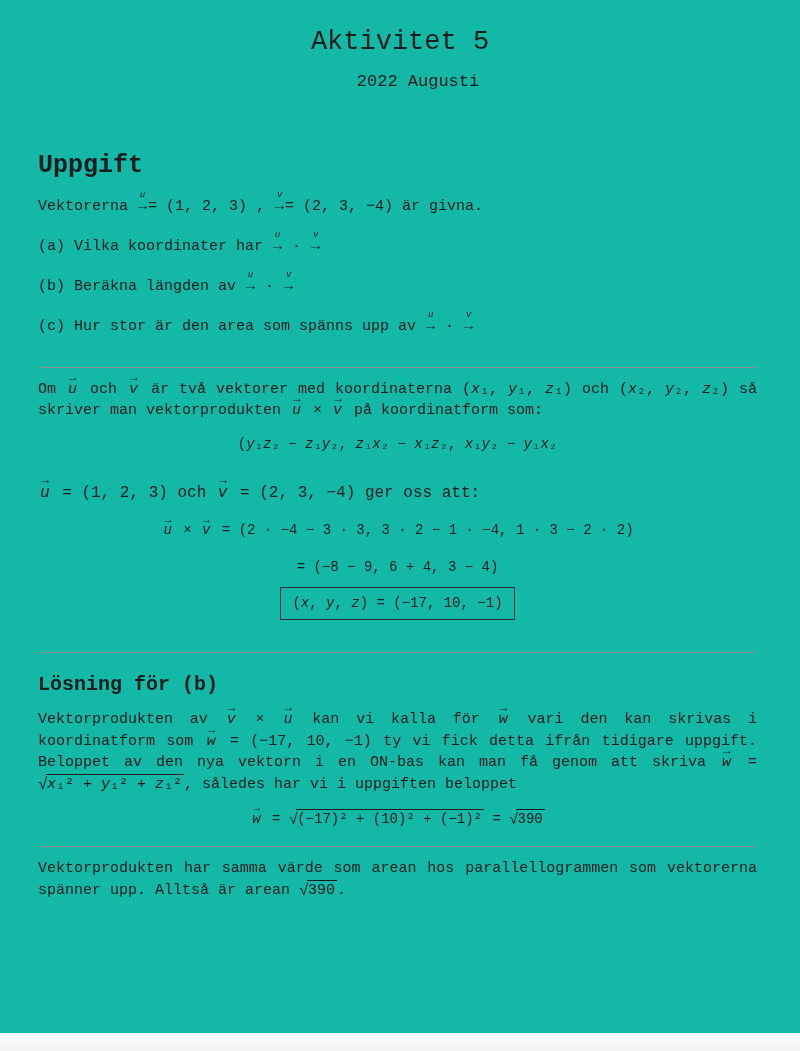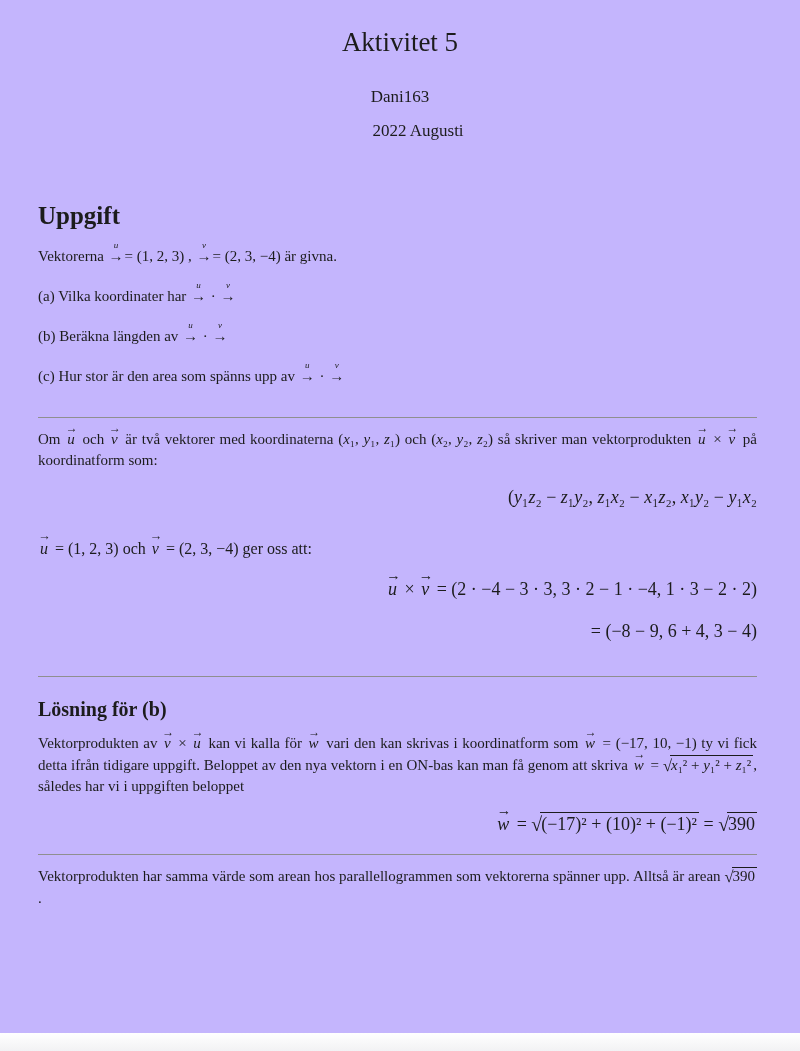--- a/index.html
+++ b/index.html
@@ -1,37 +1,37 @@
 <!DOCTYPE html>
 <html><head>
 <meta charset="utf-8">
 <style>
   html,body{margin:0;padding:0;background:#ffffff;}
   .page{
     position:relative;
     width:800px;height:1051px;
-    background:#c4b5fd;
+    background:#14b8a6;
     color:#1c1c1c;
-    font-family:Liberation Serif, serif;
+    font-family:Liberation Mono, monospace;
     overflow:hidden;
   }
   .titleblock{padding-top:26px;text-align:center;}
   .doc-title{font-size:27px;font-weight:400;margin:0;line-height:1.2;}
   .doc-author{margin-top:29px;font-size:17px;}
   .doc-date{margin-top:14px;font-size:17px;margin-left:36px;}
   .content{padding:0 43px 0 38px;}
   h2.sec{font-size:25px;font-weight:700;margin:60px 0 0 0;line-height:1.22;}
   h3.sec{font-size:20px;font-weight:700;margin:19px 0 0 0;line-height:1.3;}
   .intro{margin:14px 0 18px 0;font-size:15px;line-height:21px;}
   .item{margin:19px 0 0 0;font-size:15px;line-height:21px;}
   .para{margin:11px 0 0 0;font-size:15px;line-height:21.5px;text-align:justify;}
   .rule{border:none;border-top:1.6px solid #8f8f8f;margin:30px 0 0 0;}
   .rule.r2{margin-top:32px;}
   .rule.r3{margin-top:17px;}
-  .eq{font-size:18px;text-align:right;margin:13px 0 0 0;line-height:1.4;}
+  .eq{font-size:14px;text-align:center;margin:13px 0 0 0;line-height:1.4;}
   .eq.step{margin-top:17px;}
   .eq.boxline{margin-top:9px;}
   .eq.mag{margin-top:14px;}
   .given{margin:28px 0 0 0;font-size:16px;line-height:22px;}
   .answer-box{display:inline-block;border:1.3px solid #2c2c2c;padding:6px 11px;}
   
   .it{font-style:italic;}
   .vec{position:relative;display:inline-block;font-style:italic;margin:0 2px 0 1px;padding:0 1px;}
   .vec .ar{position:absolute;left:50%;top:-0.60em;transform:translateX(-44%);font-size:0.8em;font-style:normal;line-height:1;}
   .ovs{position:relative;display:inline-block;margin:0 1px;}
@@ -42,38 +42,40 @@
   .sqrt .radicand{display:inline-block;border-top:1.2px solid currentColor;padding:0.04em 2px 0 1px;margin-left:-2px;line-height:1.15;}
   .page-bottom-shade{position:absolute;left:0;right:0;bottom:0;height:18px;
     background:linear-gradient(#ffffff,#f2f2f4);}
 </style>
 </head>
 <body>
 
 <div class="page">
   <div class="titleblock">
     <h1 class="doc-title">Aktivitet 5</h1>
-    <div class="doc-author">Dani163</div>
     <div class="doc-date">2022 Augusti</div>
   </div>
 
   <div class="content">
     <h2 class="sec">Uppgift</h2>
     <p class="intro">Vektorerna <span class="ovs"><span class="lt">u</span><span class="ar">→</span></span>= (1, 2, 3) , <span class="ovs"><span class="lt">v</span><span class="ar">→</span></span>= (2, 3, −4) är givna.</p>
     <p class="item">(a) Vilka koordinater har <span class="ovs"><span class="lt">u</span><span class="ar">→</span></span> · <span class="ovs"><span class="lt">v</span><span class="ar">→</span></span></p>
     <p class="item">(b) Beräkna längden av <span class="ovs"><span class="lt">u</span><span class="ar">→</span></span> · <span class="ovs"><span class="lt">v</span><span class="ar">→</span></span></p>
     <p class="item">(c) Hur stor är den area som spänns upp av <span class="ovs"><span class="lt">u</span><span class="ar">→</span></span> · <span class="ovs"><span class="lt">v</span><span class="ar">→</span></span></p>
 
     <hr class="rule">
 
     <p class="para">Om <span class="vec"><span class="ar">→</span><span class="lt">u</span></span> och <span class="vec"><span class="ar">→</span><span class="lt">v</span></span> är två vektorer med koordinaterna (<span class="it">x</span>₁, <span class="it">y</span>₁, <span class="it">z</span>₁) och (<span class="it">x</span>₂, <span class="it">y</span>₂, <span class="it">z</span>₂) så skriver man vektorprodukten <span class="vec"><span class="ar">→</span><span class="lt">u</span></span> × <span class="vec"><span class="ar">→</span><span class="lt">v</span></span> på koordinatform som:</p>
     <div class="eq">(<span class="it">y</span>₁<span class="it">z</span>₂ − <span class="it">z</span>₁<span class="it">y</span>₂, <span class="it">z</span>₁<span class="it">x</span>₂ − <span class="it">x</span>₁<span class="it">z</span>₂, <span class="it">x</span>₁<span class="it">y</span>₂ − <span class="it">y</span>₁<span class="it">x</span>₂</div>
     <p class="given"><span class="vec"><span class="ar">→</span><span class="lt">u</span></span> = (1, 2, 3) och <span class="vec"><span class="ar">→</span><span class="lt">v</span></span> = (2, 3, −4) ger oss att:</p>
     <div class="eq step"><span class="vec"><span class="ar">→</span><span class="lt">u</span></span> × <span class="vec"><span class="ar">→</span><span class="lt">v</span></span> = (2 · −4 − 3 · 3, 3 · 2 − 1 · −4, 1 · 3 − 2 · 2)</div>
     <div class="eq step">= (−8 − 9, 6 + 4, 3 − 4)</div>
+    <div class="eq boxline">
+      <span class="answer-box">(<span class="it">x</span>, <span class="it">y</span>, <span class="it">z</span>) = (−17, 10, −1)</span>
+    </div>
 
     <hr class="rule r2">
 
     <h3 class="sec">Lösning för (b)</h3>
     <p class="para">Vektorprodukten av <span class="vec"><span class="ar">→</span><span class="lt">v</span></span> × <span class="vec"><span class="ar">→</span><span class="lt">u</span></span> kan vi kalla för <span class="vec"><span class="ar">→</span><span class="lt">w</span></span> vari den kan skrivas i koordinatform som <span class="vec"><span class="ar">→</span><span class="lt">w</span></span> = (−17, 10, −1) ty vi fick detta ifrån tidigare uppgift. Beloppet av den nya vektorn i en ON-bas kan man få genom att skriva <span class="vec"><span class="ar">→</span><span class="lt">w</span></span> = <span class="sqrt"><span class="sign">√</span><span class="radicand"><span class="it">x</span>₁² + <span class="it">y</span>₁² + <span class="it">z</span>₁²</span></span>, således har vi i uppgiften beloppet</p>
     <div class="eq mag"><span class="vec"><span class="ar">→</span><span class="lt">w</span></span> = <span class="sqrt"><span class="sign">√</span><span class="radicand">(−17)² + (10)² + (−1)²</span></span> = <span class="sqrt"><span class="sign">√</span><span class="radicand">390</span></span></div>
 
     <hr class="rule r3">
 
     <p class="para">Vektorprodukten har samma värde som arean hos parallellogrammen som vektorerna spänner upp. Alltså är arean <span class="sqrt"><span class="sign">√</span><span class="radicand">390</span></span>.</p>

